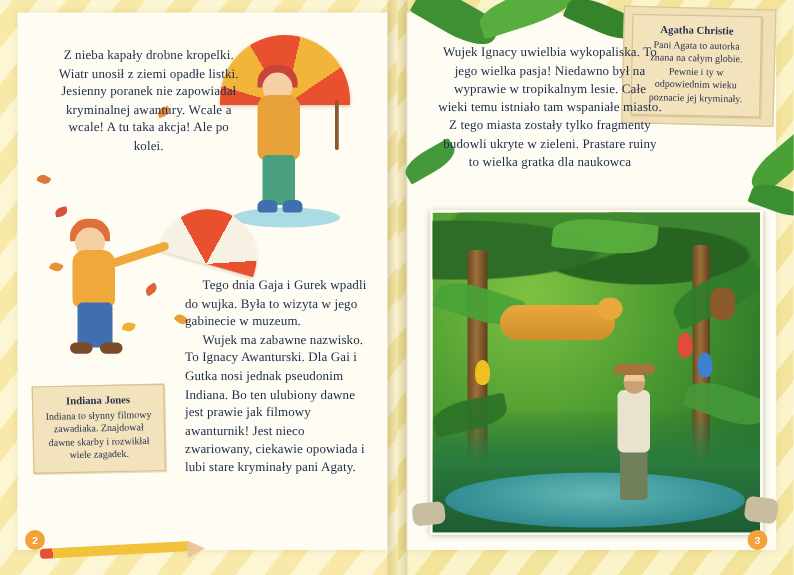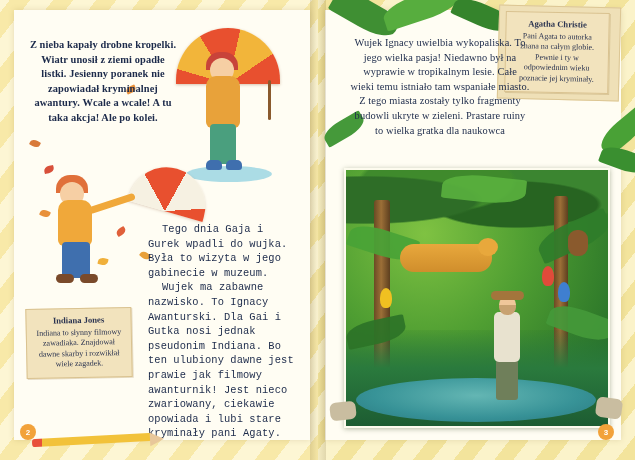--- a/index.html
+++ b/index.html
@@ -60,25 +60,25 @@
   }
 
   
   .txt {
     position: absolute;
     color: #1c2a4a;
     font-size: 10.4px;
     line-height: 14.6px;
     letter-spacing: .1px;
   }
-  .txt p { margin: 0; font-family: Liberation Mono, monospace; }
+  .txt p { margin: 0; }
   .indent { text-indent: 14px; }
   .center { text-align: center; }
 
-  .t1 { left: 28px; top: 38px;  width: 150px; font-weight: bold; }
+  .t1 { left: 44px; top: 38px;  width: 150px; }
   .t2 { left: 148px; top: 222px; width: 146px; }
   .t3 { left: 350px; top: 36px;  width: 180px; }
 
   
   .note {
     position: absolute;
     background: #f2e3bd;
     border: 1px solid #d9c290;
     color: #2a3350;
     padding: 6px 7px 7px 7px;

